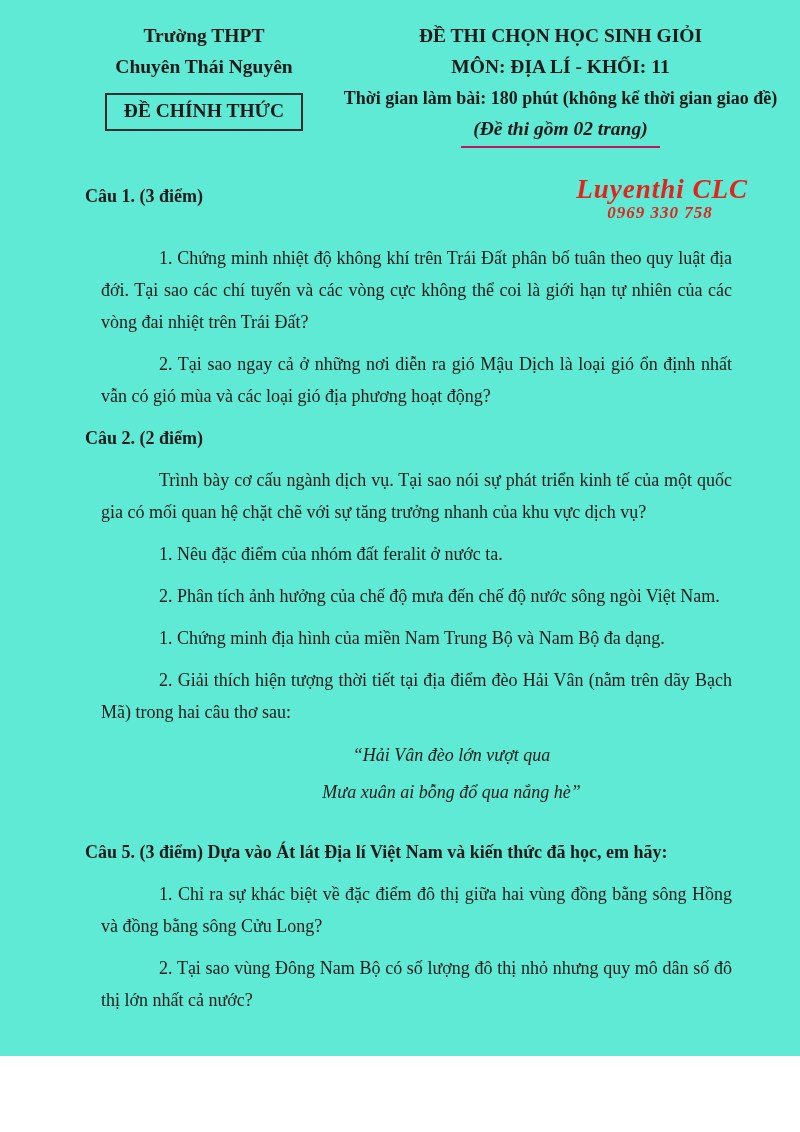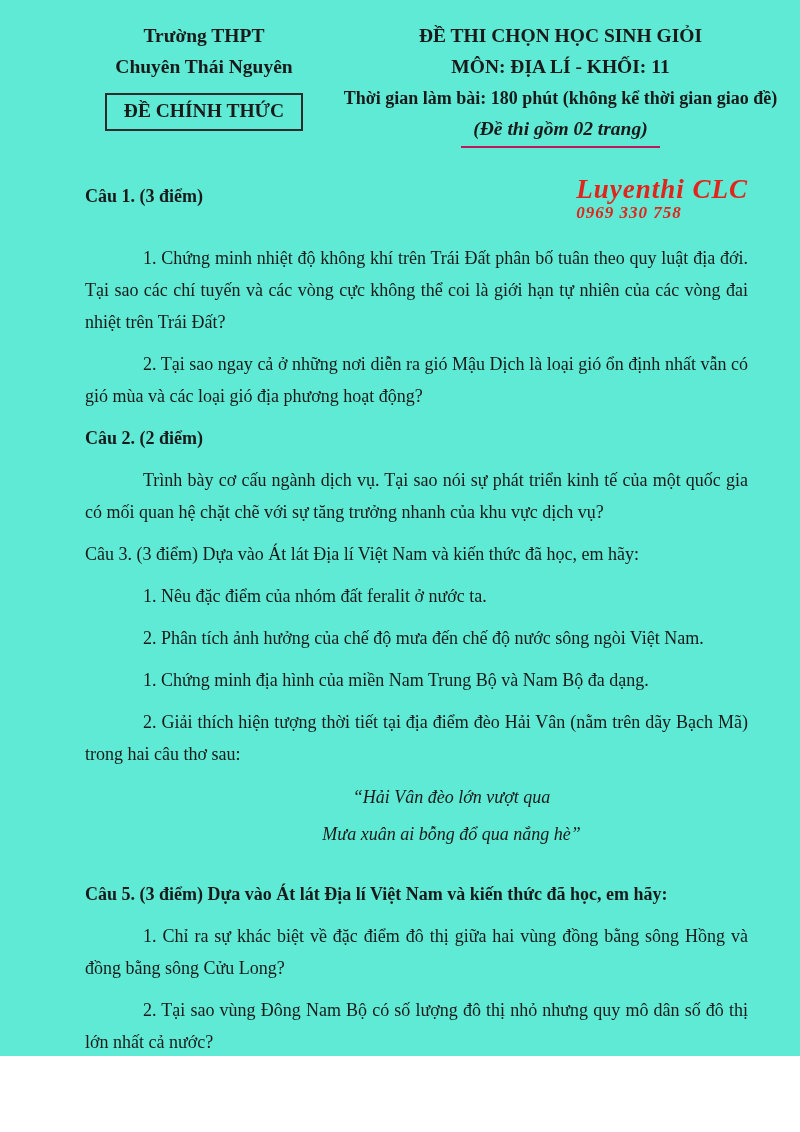--- a/index.html
+++ b/index.html
@@ -66,21 +66,21 @@
     line-height: 26px;
     border-bottom: 2px solid #be185d;
     padding: 0 12px 4px;
     white-space: nowrap;
   }
   
   .watermark {
     position: absolute;
     top: 176px;
     right: 52px;
-    text-align: left;
+    text-align: center;
     line-height: 1;
   }
   .wm-brand {
     font-weight: bold;
     font-style: italic;
     font-size: 27px;
     letter-spacing: 1px;
     white-space: nowrap;
   }
   .wm-phone {
@@ -101,21 +101,21 @@
   }
   .q-heading {
     font-weight: bold;
     margin: 10px 0;
     text-align: left;
   }
   .q-heading.plain { font-weight: normal; }
   .q1-heading { margin-bottom: 30px; }
   .q5-heading { margin-top: 26px; }
   .para {
-    margin: 10px 0;
+    margin: 10px 16px;
     text-indent: 58px;
   }
   .poem {
     text-align: center;
     padding-left: 70px;
     font-style: italic;
     margin: 4px 0 8px;
   }
   .poem-line { margin: 2px 0; line-height: 35px; }
 </style>
@@ -148,21 +148,20 @@
   </div>
 
   <div class="doc-body">
     <p class="q-heading q1-heading">Câu 1. (3 điểm)</p>
     <p class="para">1. Chứng minh nhiệt độ không khí trên Trái Đất phân bố tuân theo quy luật địa đới. Tại sao các chí tuyến và các vòng cực không thể coi là giới hạn tự nhiên của các vòng đai nhiệt trên Trái Đất?</p>
     <p class="para">2. Tại sao ngay cả ở những nơi diễn ra gió Mậu Dịch là loại gió ổn định nhất vẫn có gió mùa và các loại gió địa phương hoạt động?</p>
 
     <p class="q-heading">Câu 2. (2 điểm)</p>
     <p class="para">Trình bày cơ cấu ngành dịch vụ. Tại sao nói sự phát triển kinh tế của một quốc gia có mối quan hệ chặt chẽ với sự tăng trưởng nhanh của khu vực dịch vụ?</p>
 
-    <p class="q-heading plain">Câu 3. (3 điểm) Dựa vào Át lát Địa lí Việt Nam và kiến thức đã học, em hãy:</p>
     <p class="para">1. Nêu đặc điểm của nhóm đất feralit ở nước ta.</p>
     <p class="para">2. Phân tích ảnh hưởng của chế độ mưa đến chế độ nước sông ngòi Việt Nam.</p>
 
     <p class="para">1. Chứng minh địa hình của miền Nam Trung Bộ và Nam Bộ đa dạng.</p>
     <p class="para">2. Giải thích hiện tượng thời tiết tại địa điểm đèo Hải Vân (nằm trên dãy Bạch Mã) trong hai câu thơ sau:</p>
     <div class="poem">
       <p class="poem-line">“Hải Vân đèo lớn vượt qua</p>
       <p class="poem-line">Mưa xuân ai bỗng đổ qua nắng hè”</p>
     </div>
 

